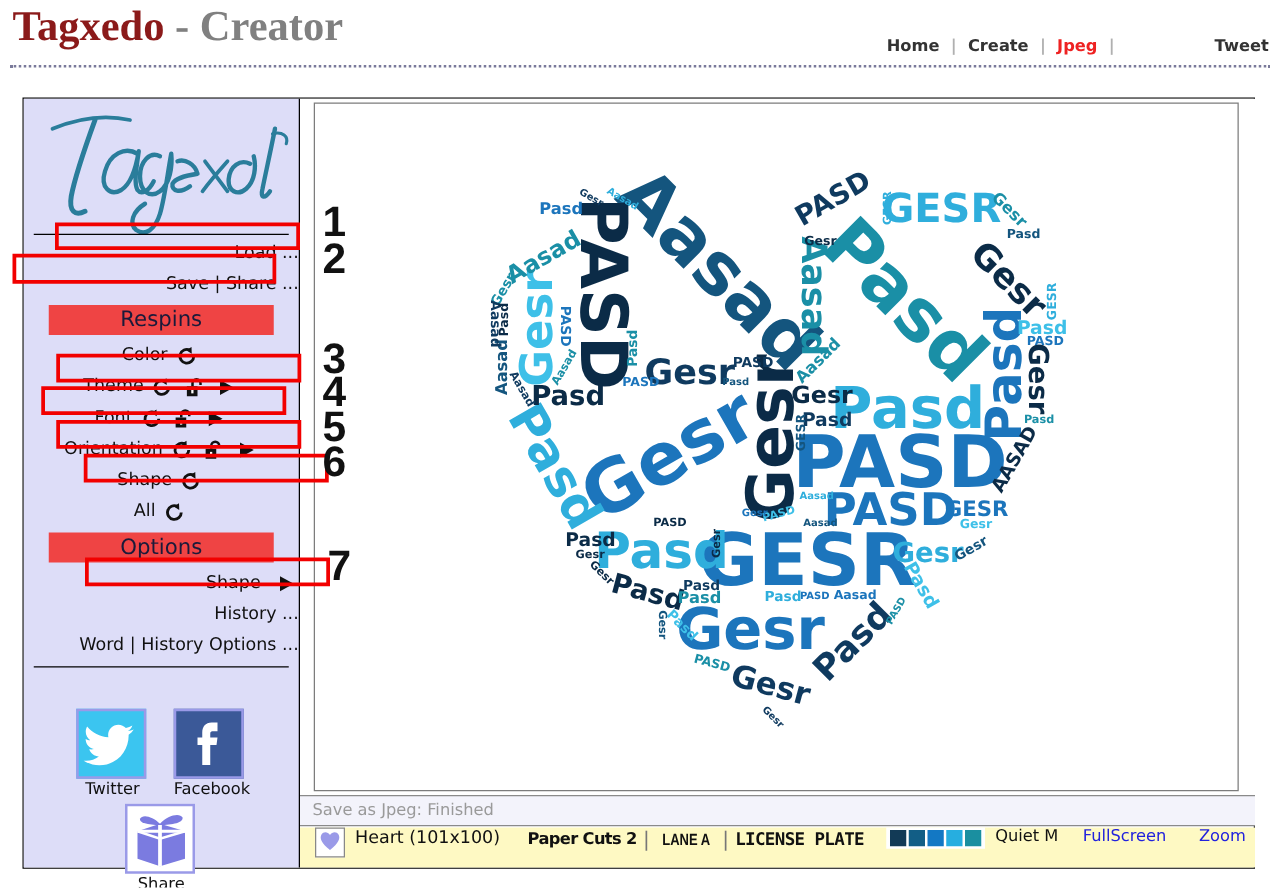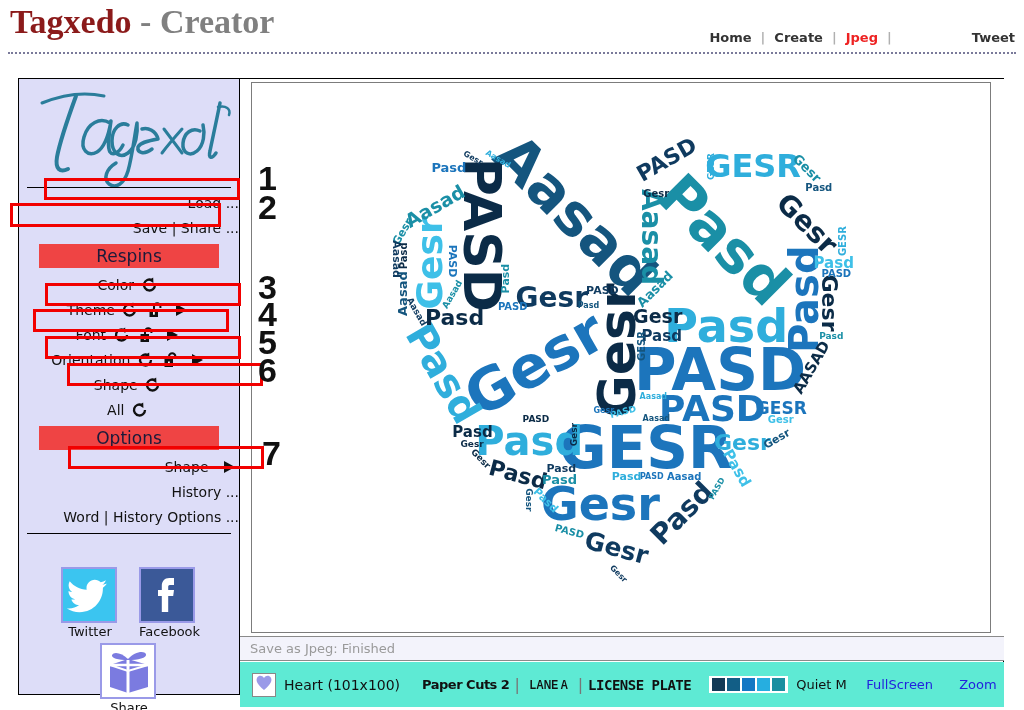--- a/index.html
+++ b/index.html
@@ -129,24 +129,24 @@
   #statusline{
     position:absolute;left:221px;top:557px;width:764px;height:25px;
     background:#F3F3FB;
     border-top:1px solid #8a8a8a;
     border-bottom:1px solid #8a8a8a;
     box-sizing:border-box;
     font-size:13px;color:#9a9a9a;
     line-height:24px;padding-left:10px;
   }
   #statusbar{
-    position:absolute;left:221px;top:583px;width:764px;height:45px;
-    background:#5eead4;
-    box-sizing:border-box;
-    display:flex;align-items:center;
+    position:absolute;left:221px;top:583px;width:764px;height:32px;
+    background:#fef9c3;
+    box-sizing:border-box;
+    display:flex;align-items:flex-start;
     white-space:nowrap;
   }
   #shapebox{
     width:22px;height:22px;border:1px solid #888;background:#fff;
     margin-left:12px;display:flex;align-items:center;justify-content:center;
   }
   #shapename{font-size:14px;color:#111;margin-left:8px;}
   .fontname{font-size:13px;color:#111;}
   #fontlist{margin-left:22px;display:flex;align-items:center;gap:5px;}
   #fontlist .fsep{color:#777;}

